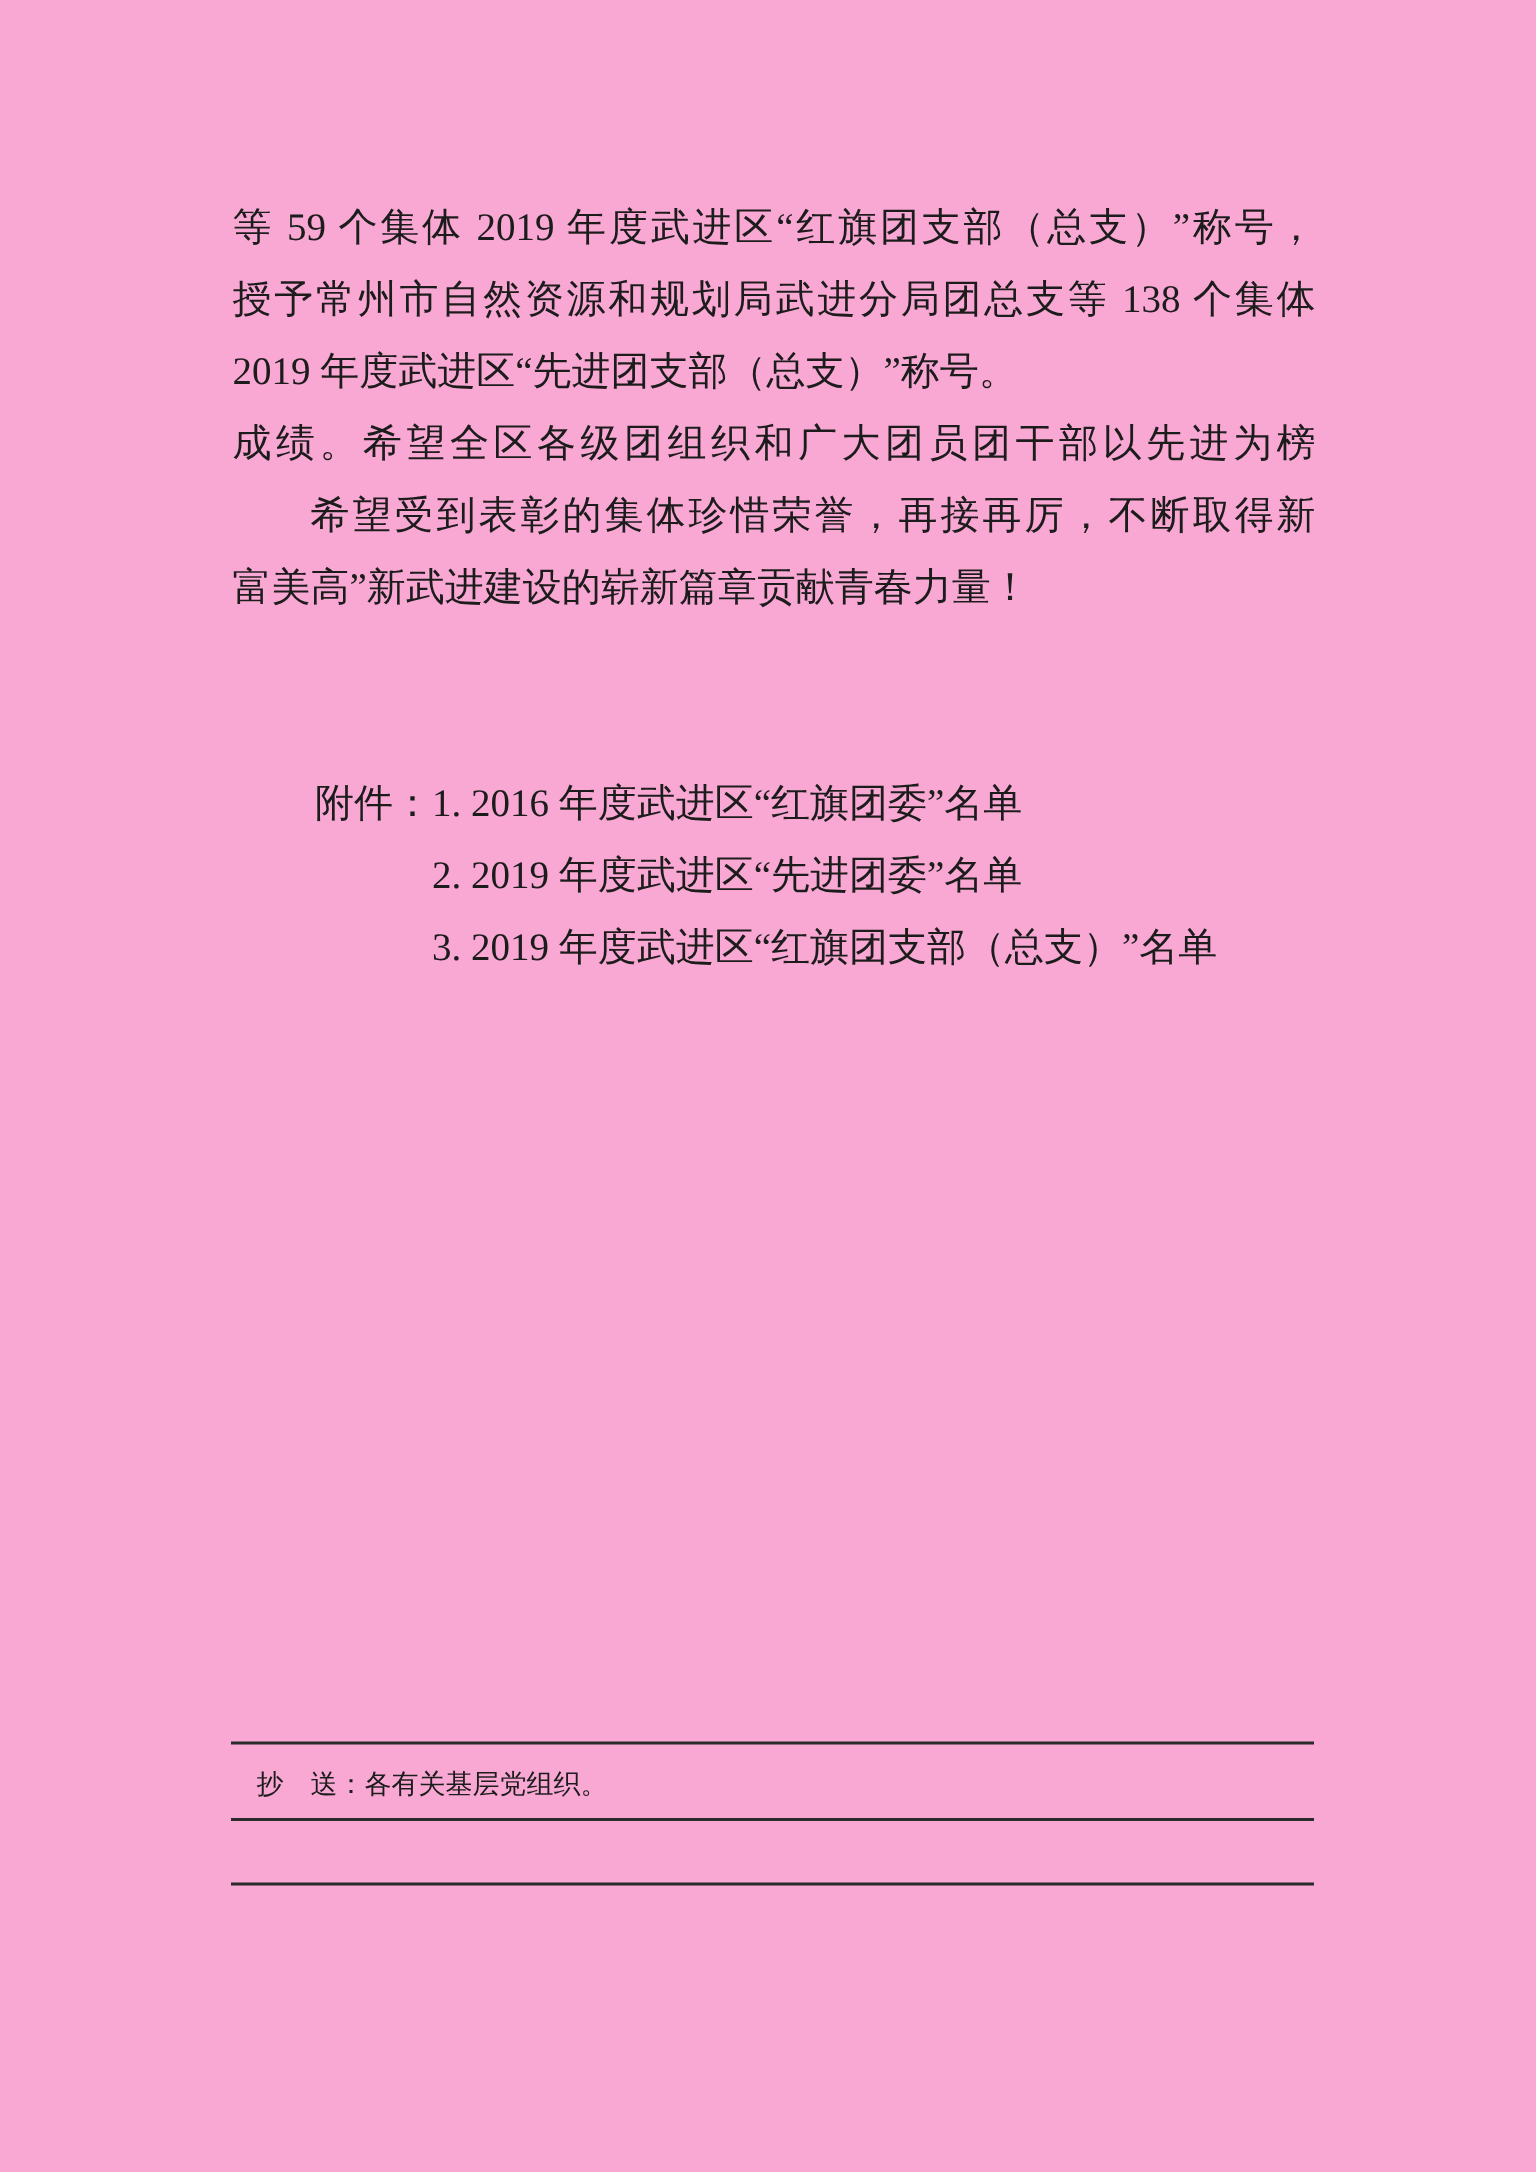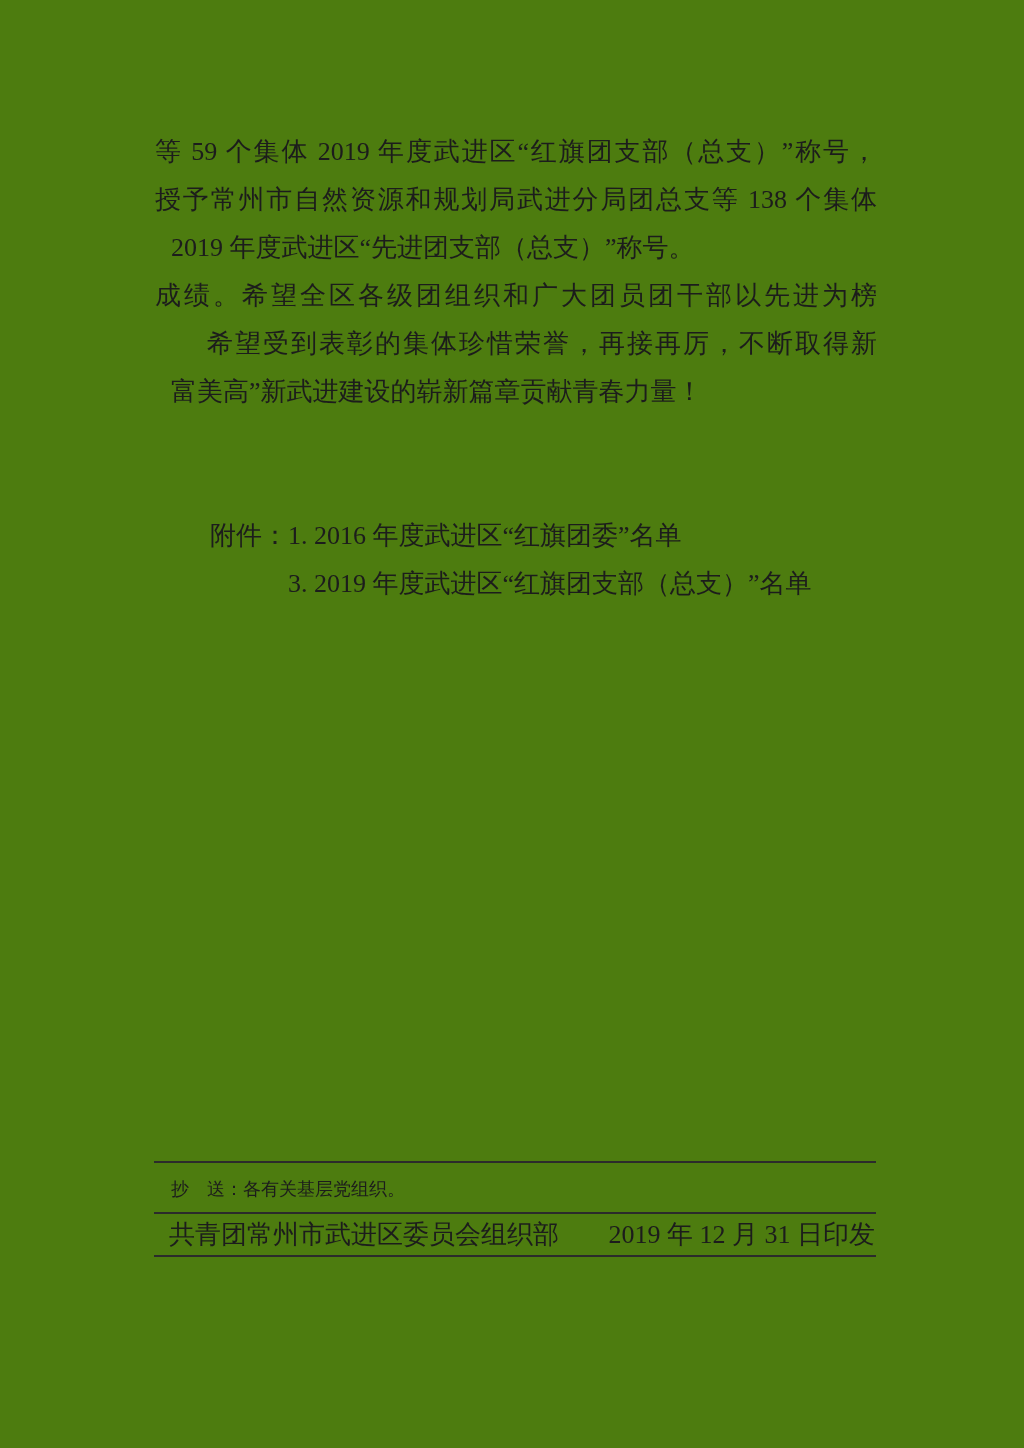--- a/index.html
+++ b/index.html
@@ -6,42 +6,41 @@
   html, body {
     width: 1024px;
     background: #ffffff;
     font-family: "Liberation Serif", "DejaVu Serif", serif;
     color: #1c1c1c;
   }
   .page {
     position: relative;
     width: 1024px;
     height: 1448px;
-    background: #4d7c0f;
+    background: #f9a8d4;
     overflow: hidden;
   }
   .content {
     position: absolute;
     left: 155px;
     top: 128px;
     width: 722px;
     font-size: 26px;
     line-height: 48px;
   }
   .para .line {
     text-align: justify;
     text-justify: inter-character;
   }
   .para .line.full {
     text-align-last: justify;
   }
   .para .line.partial {
     text-align: left;
     text-align-last: left;
-    margin-left: 16px;
   }
   .para .line.indent {
     text-indent: 52px;
   }
   .attachments {
     margin-top: 96px;
   }
   .att-row-first {
     padding-left: 55px;
     display: flex;
@@ -110,32 +109,29 @@
       <div class="line full">成绩。希望全区各级团组织和广大团员团干部以先进为榜</div>
       <div class="line full indent">希望受到表彰的集体珍惜荣誉，再接再厉，不断取得新</div>
       <div class="line partial">富美高”新武进建设的崭新篇章贡献青春力量！</div>
     </div>
 
     <div class="attachments">
       <div class="att-row-first">
         <span>附件：</span>
         <span>1. 2016 年度武进区“红旗团委”名单</span>
       </div>
+      <div class="att-row">2. 2019 年度武进区“先进团委”名单</div>
       <div class="att-row">3. 2019 年度武进区“红旗团支部（总支）”名单</div>
     </div>
 
 
   </div>
 
   <div class="footer-rule rule-1"></div>
 
   <div class="cc-line">抄　送：各有关基层党组织。</div>
 
   <div class="footer-rule rule-2"></div>
 
-  <div class="issue-row">
-    <span class="issuer">共青团常州市武进区委员会组织部</span>
-    <span>2019 年 12 月 31 日印发</span>
-  </div>
 
   <div class="footer-rule rule-3"></div>
 
 </div>
 
 </body></html>

